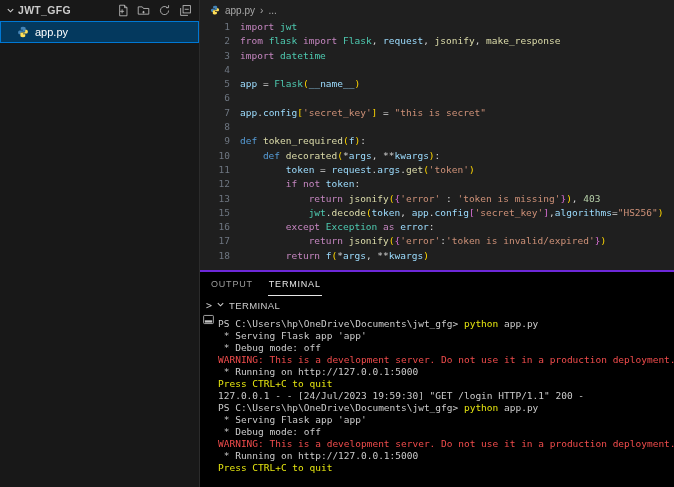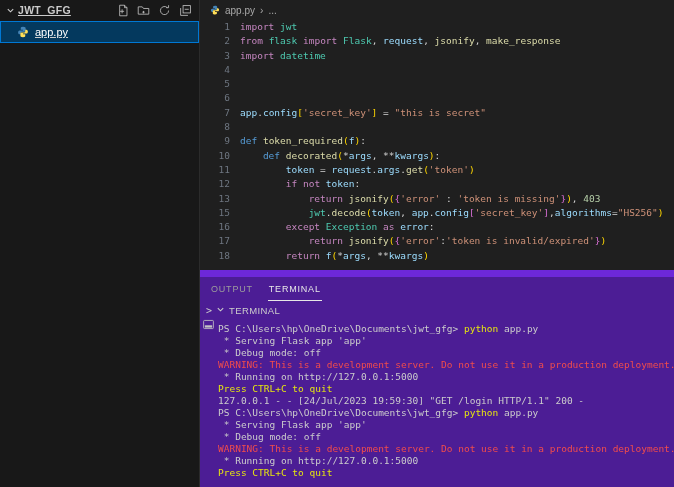--- a/index.html
+++ b/index.html
@@ -5,21 +5,21 @@
   * { box-sizing: border-box; }
   body { margin: 0; background: #000; }
   .window {
     position: relative; width: 674px; height: 487px;
     background: #1f1f1f; overflow: hidden;
     font-family: "Liberation Sans", sans-serif; color: #cccccc;
   }
   
   .sidebar {
     position: absolute; left: 0; top: 0; width: 200px; height: 100%;
-    background: #181818; border-right: 1px solid #2b2b2b; text-decoration: underline;
+    background: #181818; border-right: 1px solid #2b2b2b;
   }
   .sidebar-header {
     height: 20px; display: flex; align-items: center;
     padding: 0 6px 0 6px; font-size: 10.5px; font-weight: bold; color: #cccccc;
   }
   .sidebar-header .chev { display: flex; margin-right: 3px; }
   .folder-name { flex: 1; letter-spacing: 0.3px; }
   .header-actions { display: flex; gap: 5px; }
   .action-icon { width: 16px; height: 16px; display: flex; align-items: center; justify-content: center; border-radius: 3px; cursor: pointer; }
   .file-item {
@@ -42,21 +42,21 @@
   .code-area {
     font-family: "DejaVu Sans Mono", monospace;
     font-size: 9.5px; line-height: 14.3px; cursor: text;
   }
   .code-line { display: flex; white-space: pre; height: 14.3px; }
   .gutter { width: 30px; flex: none; text-align: right; margin-right: 10px; color: #6e7681; }
   .code { white-space: pre; }
   
   .panel {
     position: absolute; left: 200px; top: 270px; right: 0; bottom: 0;
-    background: #4c1d95; border-top: 7px solid #6d28d9;
+    background: #000000; border-top: 2px solid #6d28d9;
   }
   .panel-tabs {
     height: 24px; display: flex; align-items: stretch; gap: 14px;
     padding-left: 10px; font-size: 9px; letter-spacing: 0.8px; color: #9d9d9d;
   }
   .panel-tab { display: flex; align-items: center; padding: 0 1px; cursor: pointer; border-bottom: 1px solid transparent; }
   .panel-tab.active { color: #e7e7e7; border-bottom-color: #e7e7e7; }
   .terminal-header {
     height: 18px; display: flex; align-items: center; gap: 4px;
     padding-left: 6px; font-size: 10px; color: #cccccc;
@@ -135,21 +135,21 @@
       </span>
       <span class="bc-item">app.py</span>
       <span>›</span>
       <span class="bc-item">...</span>
     </div>
     <div class="code-area">
         <div class="code-line"><span class="gutter">1</span><span class="code"><span style="color: rgb(197, 134, 192);">import</span><span style="color: rgb(212, 212, 212);"> </span><span style="color: rgb(78, 201, 176);">jwt</span></span></div>
         <div class="code-line"><span class="gutter">2</span><span class="code"><span style="color: rgb(197, 134, 192);">from</span><span style="color: rgb(212, 212, 212);"> </span><span style="color: rgb(78, 201, 176);">flask</span><span style="color: rgb(212, 212, 212);"> </span><span style="color: rgb(197, 134, 192);">import</span><span style="color: rgb(212, 212, 212);"> </span><span style="color: rgb(78, 201, 176);">Flask</span><span style="color: rgb(212, 212, 212);">, </span><span style="color: rgb(156, 220, 254);">request</span><span style="color: rgb(212, 212, 212);">, </span><span style="color: rgb(220, 220, 170);">jsonify</span><span style="color: rgb(212, 212, 212);">, </span><span style="color: rgb(220, 220, 170);">make_response</span></span></div>
         <div class="code-line"><span class="gutter">3</span><span class="code"><span style="color: rgb(197, 134, 192);">import</span><span style="color: rgb(212, 212, 212);"> </span><span style="color: rgb(78, 201, 176);">datetime</span></span></div>
         <div class="code-line"><span class="gutter">4</span><span class="code"></span></div>
-        <div class="code-line"><span class="gutter">5</span></div>
+        <div class="code-line"><span class="gutter">5</span><span class="code"><span style="color: rgb(156, 220, 254);">app</span><span style="color: rgb(212, 212, 212);"> = </span><span style="color: rgb(78, 201, 176);">Flask</span><span style="color: rgb(255, 215, 0);">(</span><span style="color: rgb(156, 220, 254);">__name__</span><span style="color: rgb(255, 215, 0);">)</span></span></div>
         <div class="code-line"><span class="gutter">6</span><span class="code"></span></div>
         <div class="code-line"><span class="gutter">7</span><span class="code"><span style="color: rgb(156, 220, 254);">app</span><span style="color: rgb(212, 212, 212);">.</span><span style="color: rgb(156, 220, 254);">config</span><span style="color: rgb(255, 215, 0);">[</span><span style="color: rgb(206, 145, 120);">'secret_key'</span><span style="color: rgb(255, 215, 0);">]</span><span style="color: rgb(212, 212, 212);"> = </span><span style="color: rgb(206, 145, 120);">"this is secret"</span></span></div>
         <div class="code-line"><span class="gutter">8</span><span class="code"></span></div>
         <div class="code-line"><span class="gutter">9</span><span class="code"><span style="color: rgb(86, 156, 214);">def</span><span style="color: rgb(212, 212, 212);"> </span><span style="color: rgb(220, 220, 170);">token_required</span><span style="color: rgb(255, 215, 0);">(</span><span style="color: rgb(156, 220, 254);">f</span><span style="color: rgb(255, 215, 0);">)</span><span style="color: rgb(212, 212, 212);">:</span></span></div>
         <div class="code-line"><span class="gutter">10</span><span class="code"><span style="color: rgb(212, 212, 212);">    </span><span style="color: rgb(86, 156, 214);">def</span><span style="color: rgb(212, 212, 212);"> </span><span style="color: rgb(220, 220, 170);">decorated</span><span style="color: rgb(255, 215, 0);">(</span><span style="color: rgb(212, 212, 212);">*</span><span style="color: rgb(156, 220, 254);">args</span><span style="color: rgb(212, 212, 212);">, **</span><span style="color: rgb(156, 220, 254);">kwargs</span><span style="color: rgb(255, 215, 0);">)</span><span style="color: rgb(212, 212, 212);">:</span></span></div>
         <div class="code-line"><span class="gutter">11</span><span class="code"><span style="color: rgb(212, 212, 212);">        </span><span style="color: rgb(156, 220, 254);">token</span><span style="color: rgb(212, 212, 212);"> = </span><span style="color: rgb(156, 220, 254);">request</span><span style="color: rgb(212, 212, 212);">.</span><span style="color: rgb(156, 220, 254);">args</span><span style="color: rgb(212, 212, 212);">.</span><span style="color: rgb(220, 220, 170);">get</span><span style="color: rgb(255, 215, 0);">(</span><span style="color: rgb(206, 145, 120);">'token'</span><span style="color: rgb(255, 215, 0);">)</span></span></div>
         <div class="code-line"><span class="gutter">12</span><span class="code"><span style="color: rgb(212, 212, 212);">        </span><span style="color: rgb(197, 134, 192);">if</span><span style="color: rgb(212, 212, 212);"> </span><span style="color: rgb(197, 134, 192);">not</span><span style="color: rgb(212, 212, 212);"> </span><span style="color: rgb(156, 220, 254);">token</span><span style="color: rgb(212, 212, 212);">:</span></span></div>
         <div class="code-line"><span class="gutter">13</span><span class="code"><span style="color: rgb(212, 212, 212);">            </span><span style="color: rgb(197, 134, 192);">return</span><span style="color: rgb(212, 212, 212);"> </span><span style="color: rgb(220, 220, 170);">jsonify</span><span style="color: rgb(255, 215, 0);">(</span><span style="color: rgb(218, 112, 214);">{</span><span style="color: rgb(206, 145, 120);">'error'</span><span style="color: rgb(212, 212, 212);"> : </span><span style="color: rgb(206, 145, 120);">'token is missing'</span><span style="color: rgb(218, 112, 214);">}</span><span style="color: rgb(255, 215, 0);">)</span><span style="color: rgb(212, 212, 212);">, </span><span style="color: rgb(181, 206, 168);">403</span></span></div>
         <div class="code-line"><span class="gutter">15</span><span class="code"><span style="color: rgb(212, 212, 212);">            </span><span style="color: rgb(78, 201, 176);">jwt</span><span style="color: rgb(212, 212, 212);">.</span><span style="color: rgb(220, 220, 170);">decode</span><span style="color: rgb(255, 215, 0);">(</span><span style="color: rgb(156, 220, 254);">token</span><span style="color: rgb(212, 212, 212);">, </span><span style="color: rgb(156, 220, 254);">app</span><span style="color: rgb(212, 212, 212);">.</span><span style="color: rgb(156, 220, 254);">config</span><span style="color: rgb(218, 112, 214);">[</span><span style="color: rgb(206, 145, 120);">'secret_key'</span><span style="color: rgb(218, 112, 214);">]</span><span style="color: rgb(212, 212, 212);">,</span><span style="color: rgb(156, 220, 254);">algorithms</span><span style="color: rgb(212, 212, 212);">=</span><span style="color: rgb(206, 145, 120);">"HS256"</span><span style="color: rgb(255, 215, 0);">)</span></span></div>
         <div class="code-line"><span class="gutter">16</span><span class="code"><span style="color: rgb(212, 212, 212);">        </span><span style="color: rgb(197, 134, 192);">except</span><span style="color: rgb(212, 212, 212);"> </span><span style="color: rgb(78, 201, 176);">Exception</span><span style="color: rgb(212, 212, 212);"> </span><span style="color: rgb(197, 134, 192);">as</span><span style="color: rgb(212, 212, 212);"> </span><span style="color: rgb(156, 220, 254);">error</span><span style="color: rgb(212, 212, 212);">:</span></span></div>

